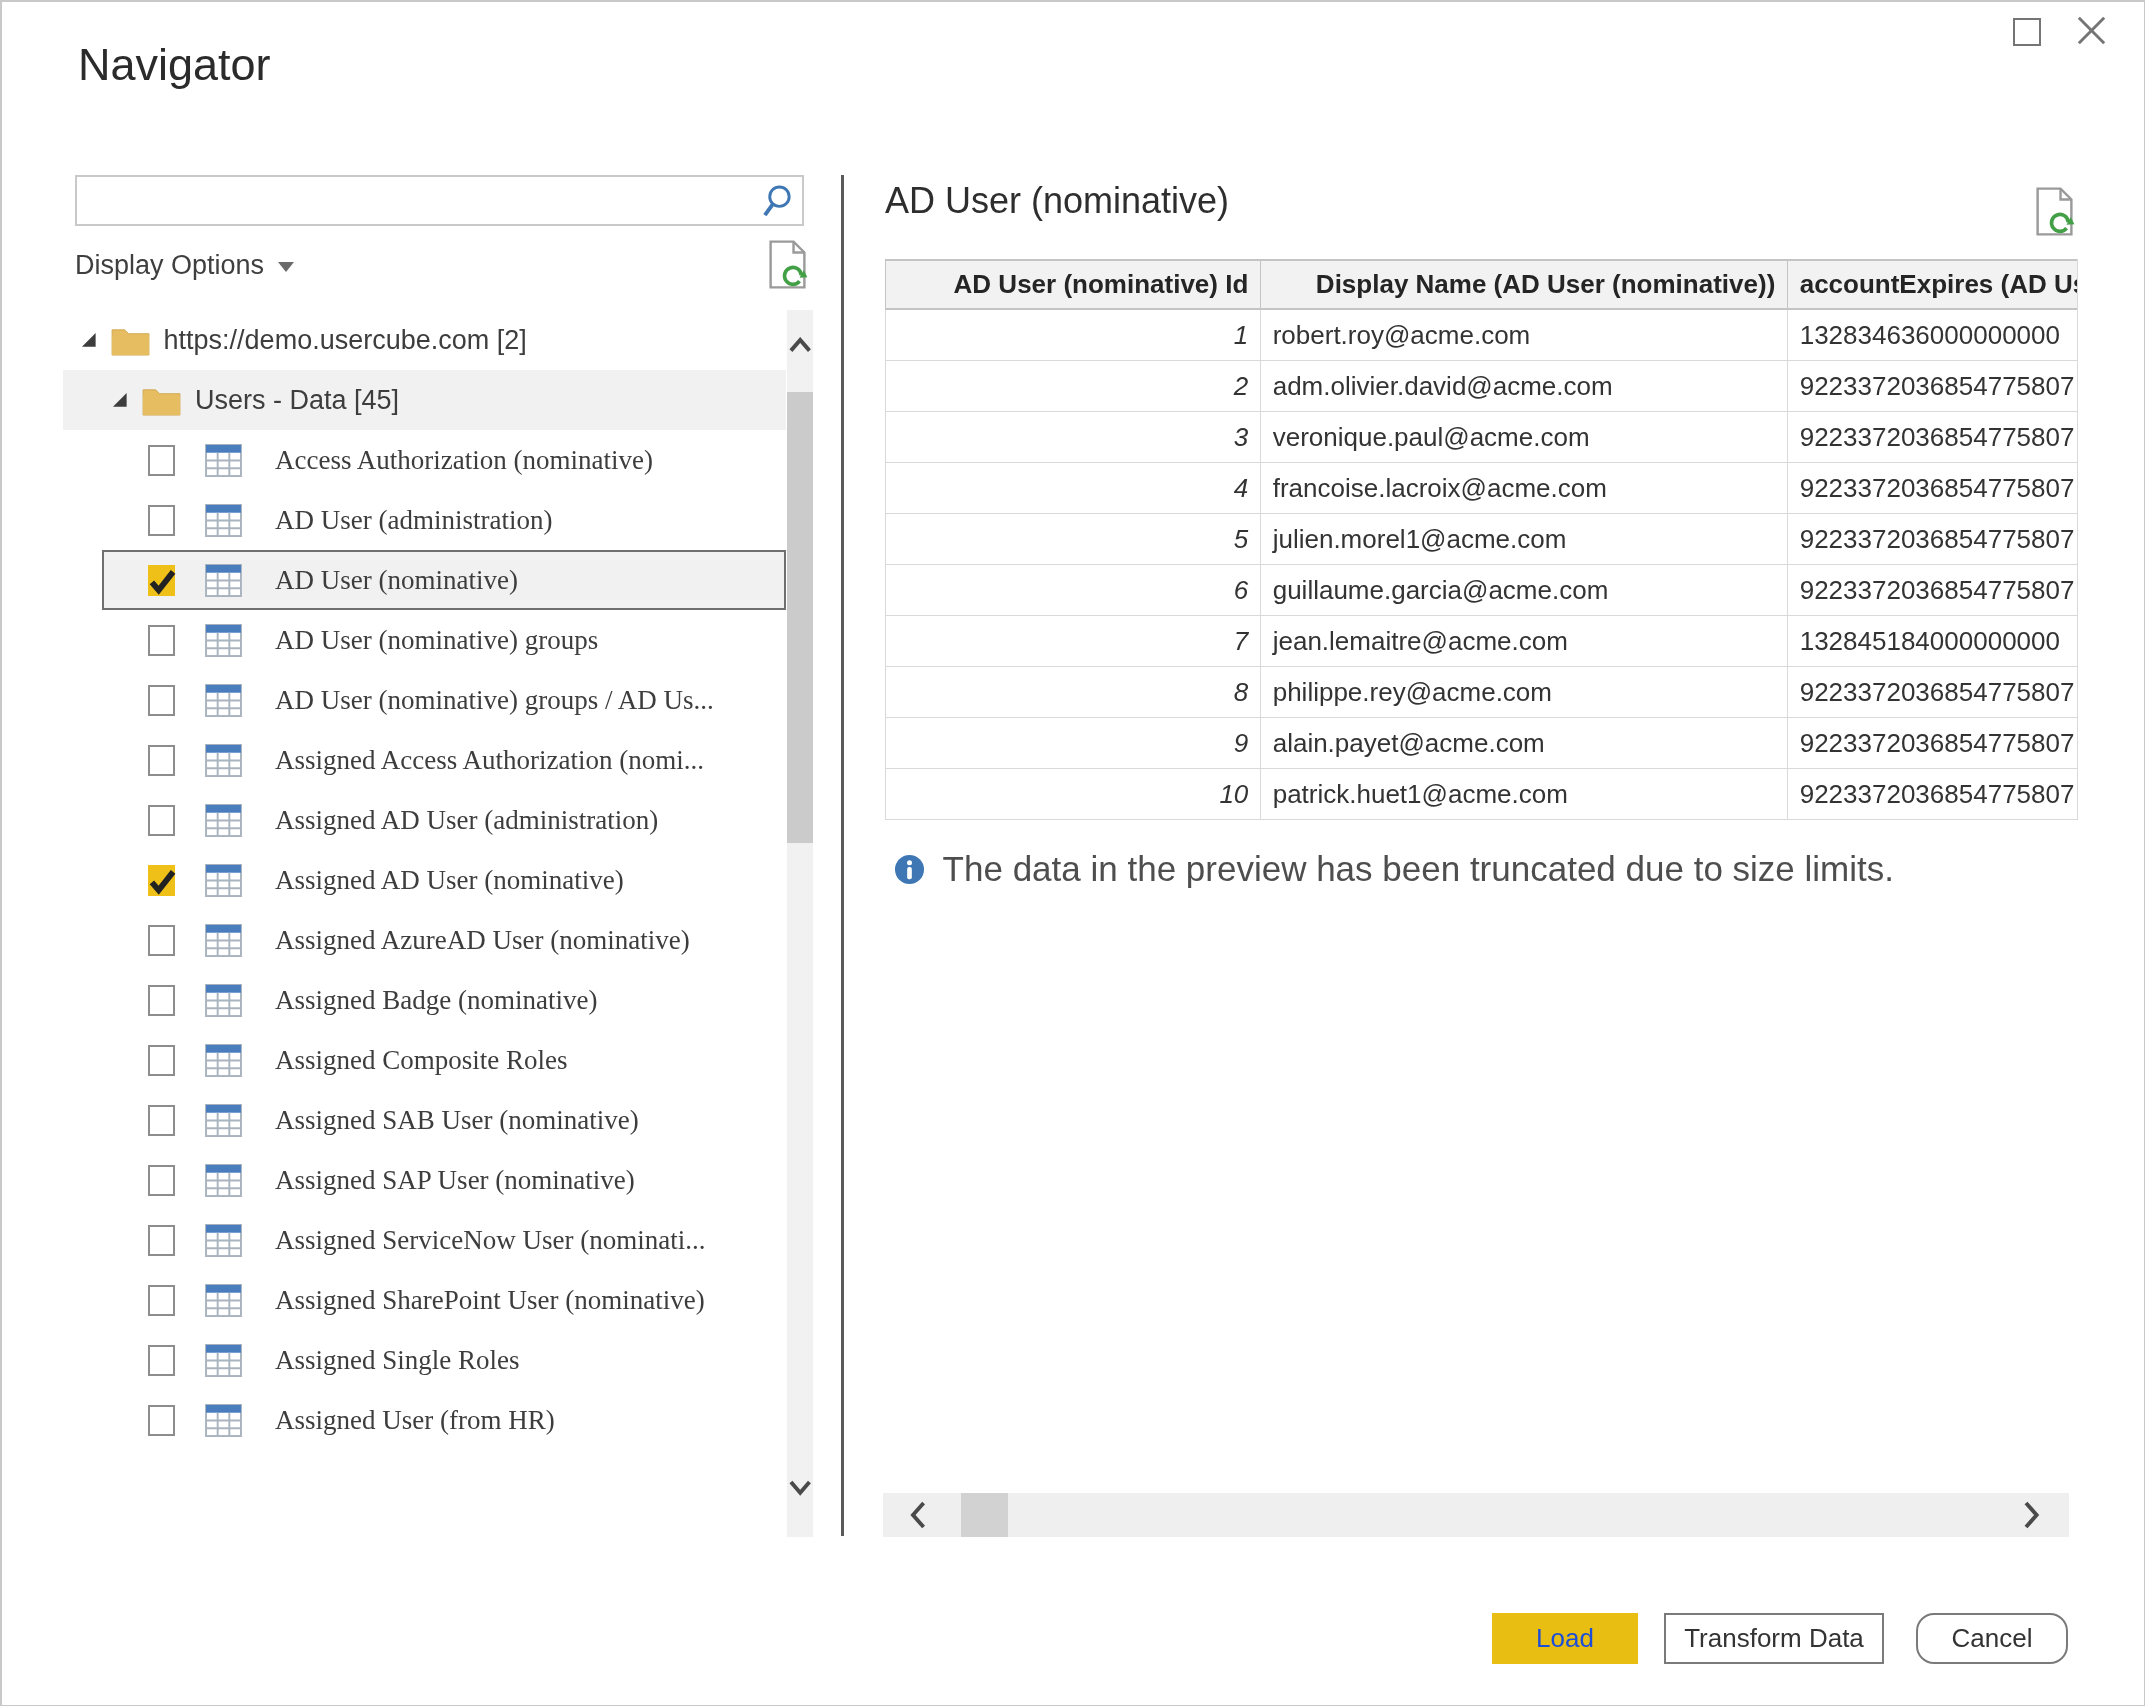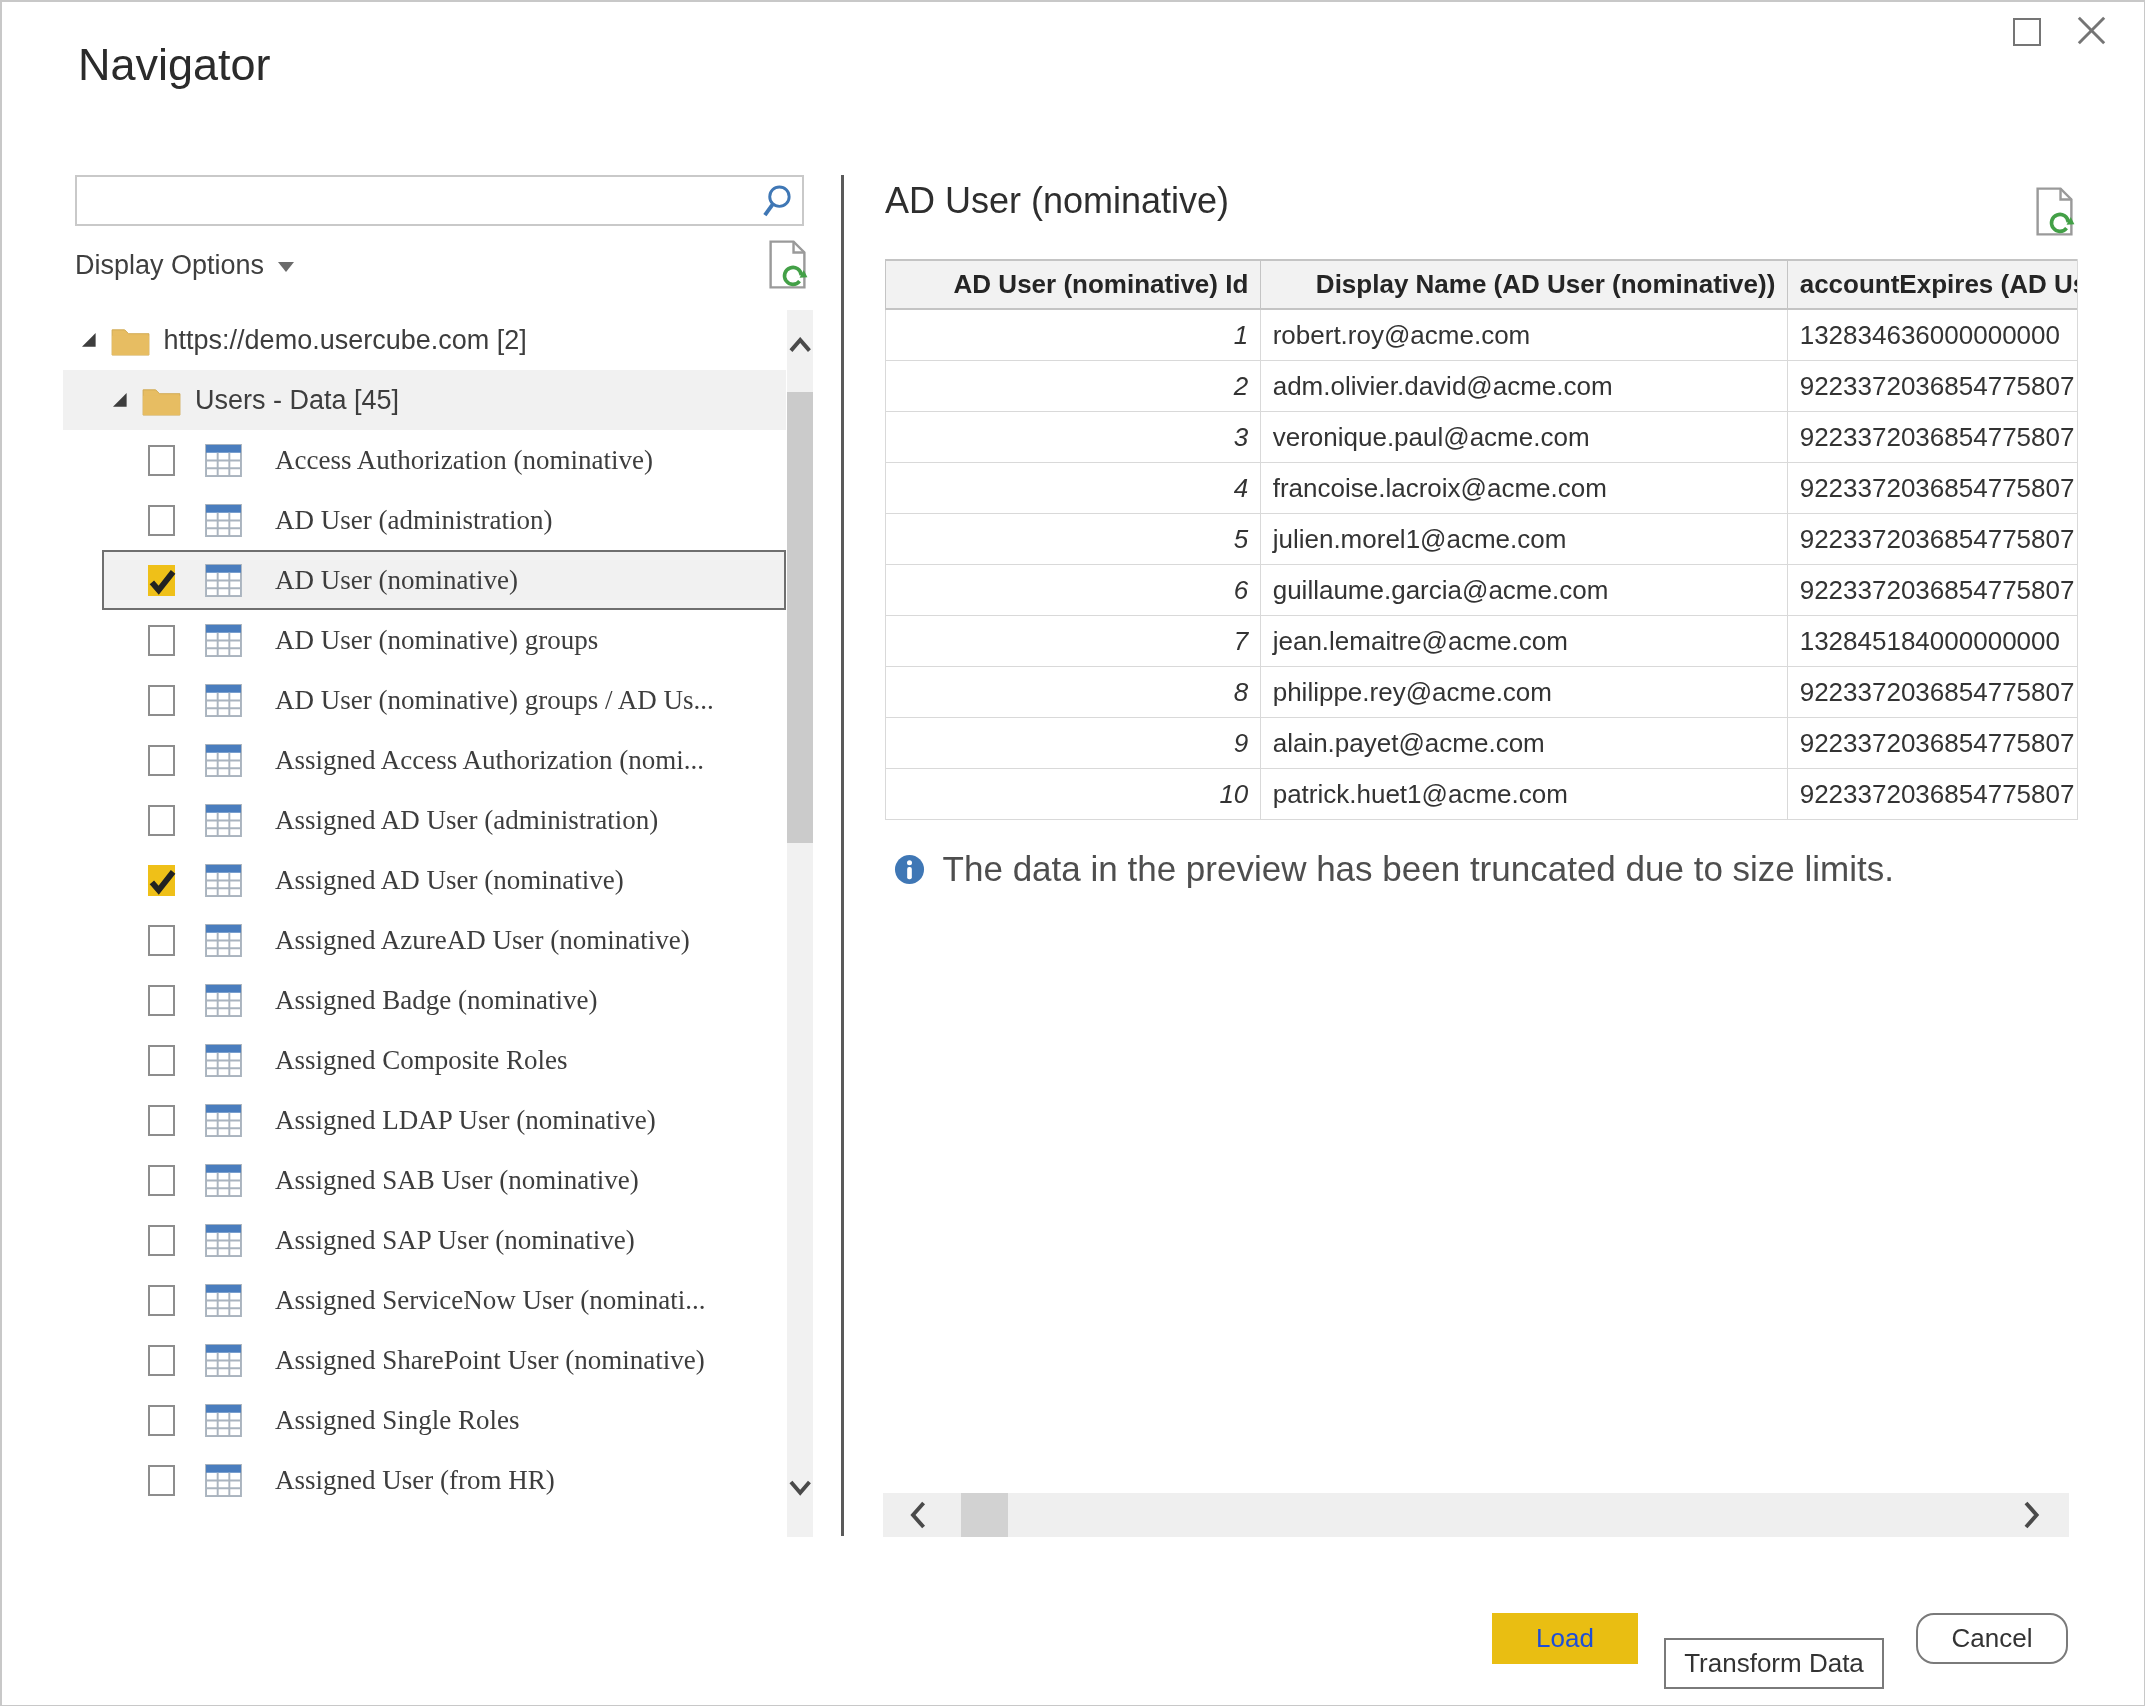--- a/index.html
+++ b/index.html
@@ -53,21 +53,21 @@
   .info-line{position:absolute;left:892px;top:847px;display:flex;align-items:center;gap:17.6px;font-size:35px;color:#4e4e4e;}
   
   .h-scrollbar{position:absolute;left:881px;top:1491px;width:1186px;height:44px;background:#efefef;}
   .h-scrollbar .arrow-left{position:absolute;left:27px;top:7.8px;cursor:pointer;}
   .h-scrollbar .thumb{position:absolute;left:78px;top:0;width:47px;height:44px;background:#d2d2d2;cursor:pointer;}
   .h-scrollbar .arrow-right{position:absolute;right:29px;top:7.8px;cursor:pointer;}
   
   .btn{position:absolute;top:1611px;height:51px;box-sizing:border-box;font-size:26px;font-family:"Liberation Sans",sans-serif;display:flex;align-items:center;justify-content:center;cursor:pointer;}
   .btn-load{left:1490px;width:146px;background:#E9BE12;color:#1d4ed8;border:none;}
   .btn-secondary{background:#fff;border:2.9px solid #7a7a7a;color:#333;}
-  .btn-transform{left:1662px;width:220px;margin-top:25px;}
+  .btn-transform{left:1662px;width:220px;}
   .btn-cancel{left:1914px;width:152px;border-radius:18px;}
 </style>
 </head>
 <body>
 
 <div id="app">
 
   <div class="win-title">Navigator</div>
   <div class="win-max"></div>
   <svg class="win-close" viewBox="0 0 38 38">
@@ -267,34 +267,20 @@
     </span>
     <svg class="table-icon" width="37" height="33" viewBox="0 0 38 34">
     <rect x="1" y="1" width="36" height="32" fill="#fff" stroke="#aab4bf" stroke-width="2"></rect>
     <rect x="1" y="1" width="36" height="8" fill="#4A7DBE"></rect>
     <line x1="13" y1="9" x2="13" y2="33" stroke="#aab4bf" stroke-width="2"></line>
     <line x1="25" y1="9" x2="25" y2="33" stroke="#aab4bf" stroke-width="2"></line>
     <line x1="1" y1="17" x2="37" y2="17" stroke="#aab4bf" stroke-width="2"></line>
     <line x1="1" y1="25" x2="37" y2="25" stroke="#aab4bf" stroke-width="2"></line>
   </svg>
     <span class="tree-label">Assigned Composite Roles</span>
-  </div>
-        <div class="tree-row leaf">
-    <span class="checkbox">
-      
-    </span>
-    <svg class="table-icon" width="37" height="33" viewBox="0 0 38 34">
-    <rect x="1" y="1" width="36" height="32" fill="#fff" stroke="#aab4bf" stroke-width="2"></rect>
-    <rect x="1" y="1" width="36" height="8" fill="#4A7DBE"></rect>
-    <line x1="13" y1="9" x2="13" y2="33" stroke="#aab4bf" stroke-width="2"></line>
-    <line x1="25" y1="9" x2="25" y2="33" stroke="#aab4bf" stroke-width="2"></line>
-    <line x1="1" y1="17" x2="37" y2="17" stroke="#aab4bf" stroke-width="2"></line>
-    <line x1="1" y1="25" x2="37" y2="25" stroke="#aab4bf" stroke-width="2"></line>
-  </svg>
-    <span class="tree-label">Assigned LDAP User (nominative)</span>
   </div>
         <div class="tree-row leaf">
     <span class="checkbox">
       
     </span>
     <svg class="table-icon" width="37" height="33" viewBox="0 0 38 34">
     <rect x="1" y="1" width="36" height="32" fill="#fff" stroke="#aab4bf" stroke-width="2"></rect>
     <rect x="1" y="1" width="36" height="8" fill="#4A7DBE"></rect>
     <line x1="13" y1="9" x2="13" y2="33" stroke="#aab4bf" stroke-width="2"></line>
     <line x1="25" y1="9" x2="25" y2="33" stroke="#aab4bf" stroke-width="2"></line>

